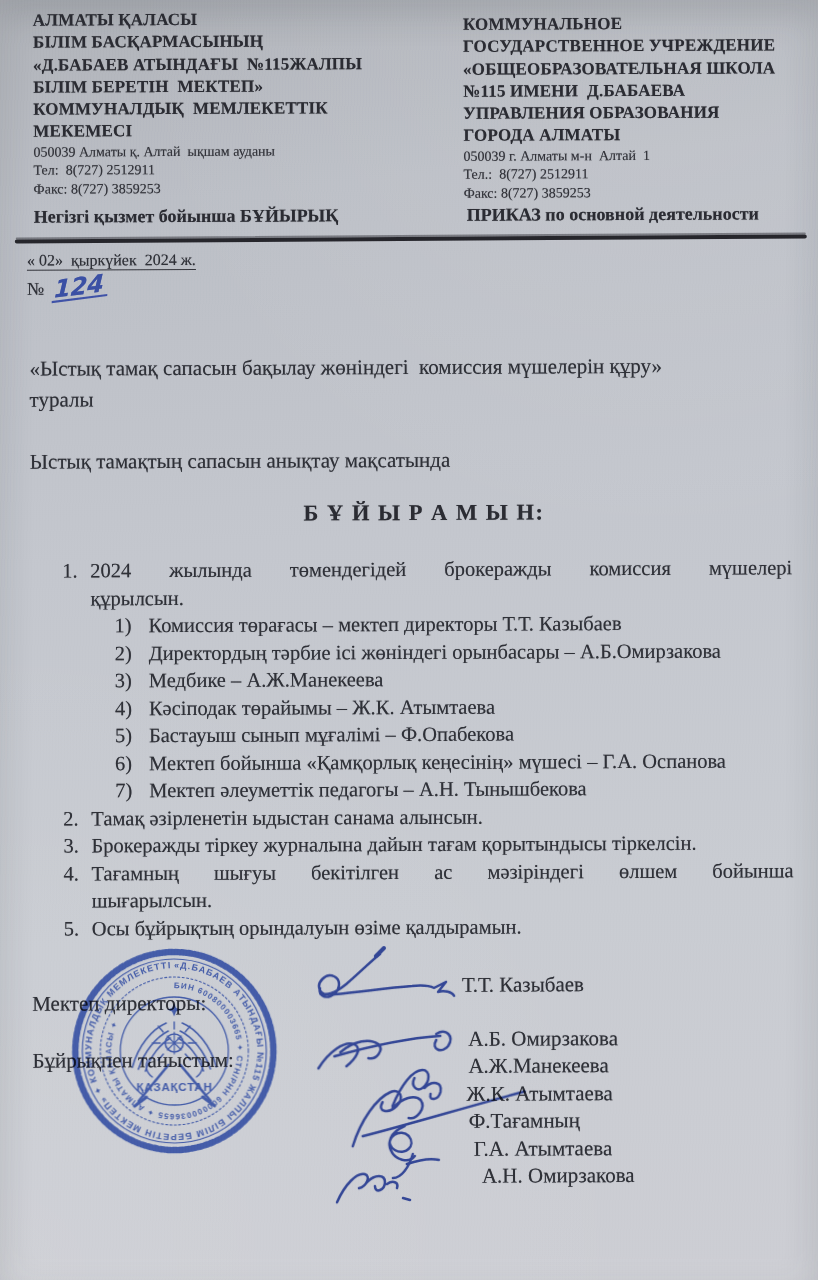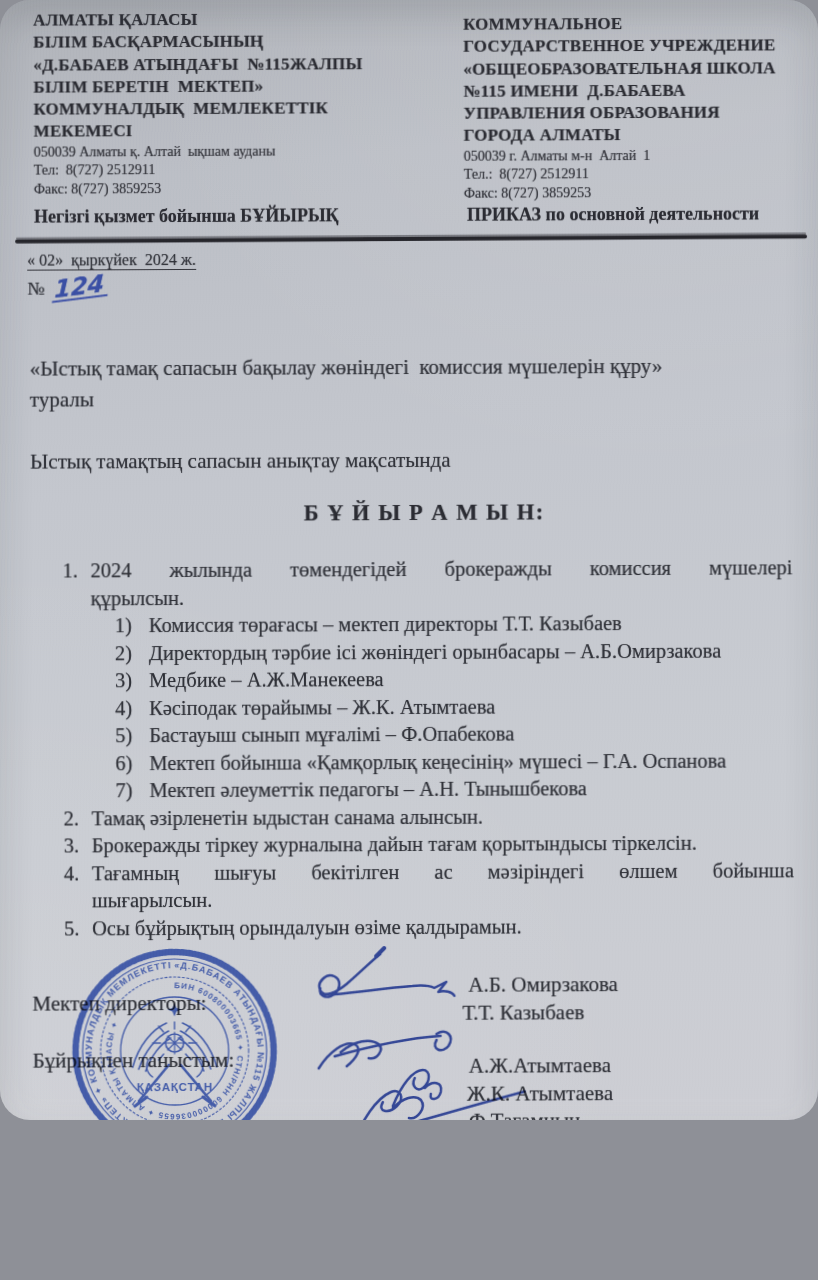--- a/index.html
+++ b/index.html
@@ -1,25 +1,24 @@
 <!DOCTYPE html>
 <html><head>
 <meta charset="utf-8">
 <style>
   html,body{margin:0;padding:0;background:#8e9097;}
   .page{
-    position:relative;width:818px;height:1120px;overflow:hidden;
+    position:relative;width:818px;height:1280px;overflow:hidden;
     font-family:"Liberation Serif","DejaVu Serif",serif;
     color:#2f3138;
     background:
       radial-gradient(120% 80% at 80% 0%, rgba(255,255,255,0.10), transparent 55%),
       radial-gradient(140% 90% at 0% 100%, rgba(255,255,255,0.08), transparent 60%),
       linear-gradient(174deg,#b0b3b9 0%,#bcbfc6 16%,#c4c7ce 42%,#c9ccd2 70%,#cdced4 100%);
     box-shadow:inset 0 14px 34px rgba(40,42,50,.16), inset 0 -10px 26px rgba(255,255,255,.12);
-    border-radius:30px;
   }
   .page::after{ 
     content:"";position:absolute;inset:0;pointer-events:none;opacity:.05;
     background:repeating-linear-gradient(92deg, rgba(0,0,0,.35) 0 1px, transparent 1px 3px);
     mix-blend-mode:overlay;
   }
   .content{position:absolute;inset:0;transform:rotate(-0.25deg);transform-origin:50% 40%;}
   .pre{white-space:pre-wrap;}
   .ink{text-shadow:0 0 .7px rgba(47,49,56,.55);}
   
@@ -171,23 +170,23 @@
       <div class="li">
           <span class="n">5.</span>
           <span class="t">Осы бұйрықтың орындалуын өзіме қалдырамын.</span>
         </div>
     </div>
 
     <div class="sig-label lbl-director ink">Мектеп директоры:</div>
     <div class="sig-label lbl-ack ink">Бұйрықпен таныстым:</div>
 
     <div class="names ink">
+      <div class="name first">Т.Т. Казыбаев</div>
       <div class="name n1">А.Б. Омирзакова</div>
-      <div class="name first">Т.Т. Казыбаев</div>
-      <div class="name n2">А.Ж.Атымтаева</div>
+      <div class="name n2">А.Ж.Манекеева</div>
       <div class="name n3">Ж.К. Атымтаева</div>
       <div class="name n4">Ф.Тағамның</div>
       <div class="name n5">Г.А. Атымтаева</div>
       <div class="name n6">А.Н. Омирзакова</div>
     </div>
 
     <svg class="stamp" viewBox="0 0 212 216" xmlns="http://www.w3.org/2000/svg">
       <defs>
         <path id="tp-outer" d="M 106 25 a 83 83 0 1 1 -0.02 0" fill="none"></path>
         <path id="tp-inner" d="M 106 45 a 63 63 0 1 1 -0.02 0" fill="none"></path>

